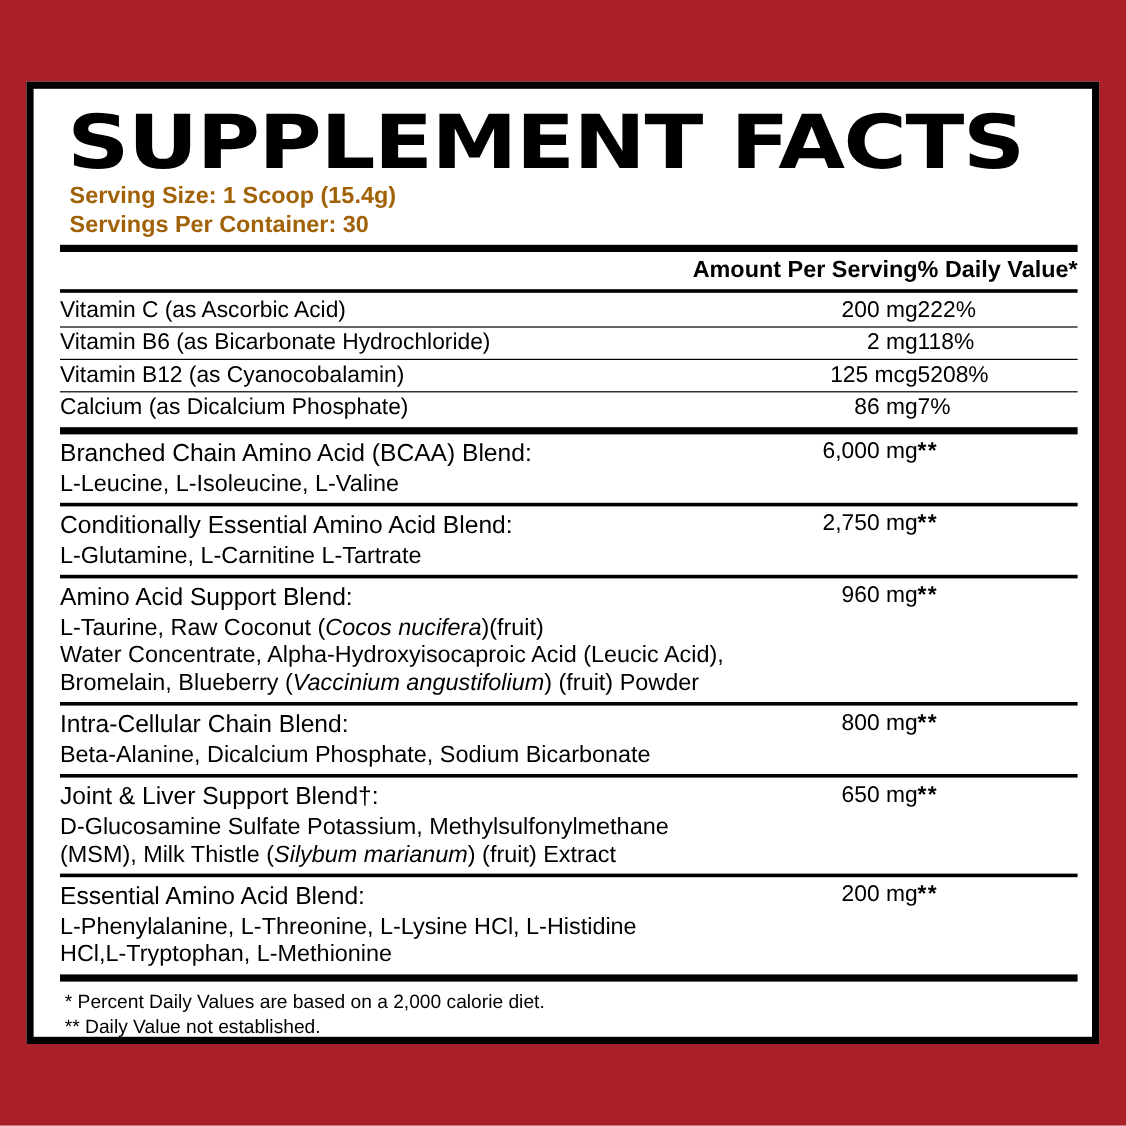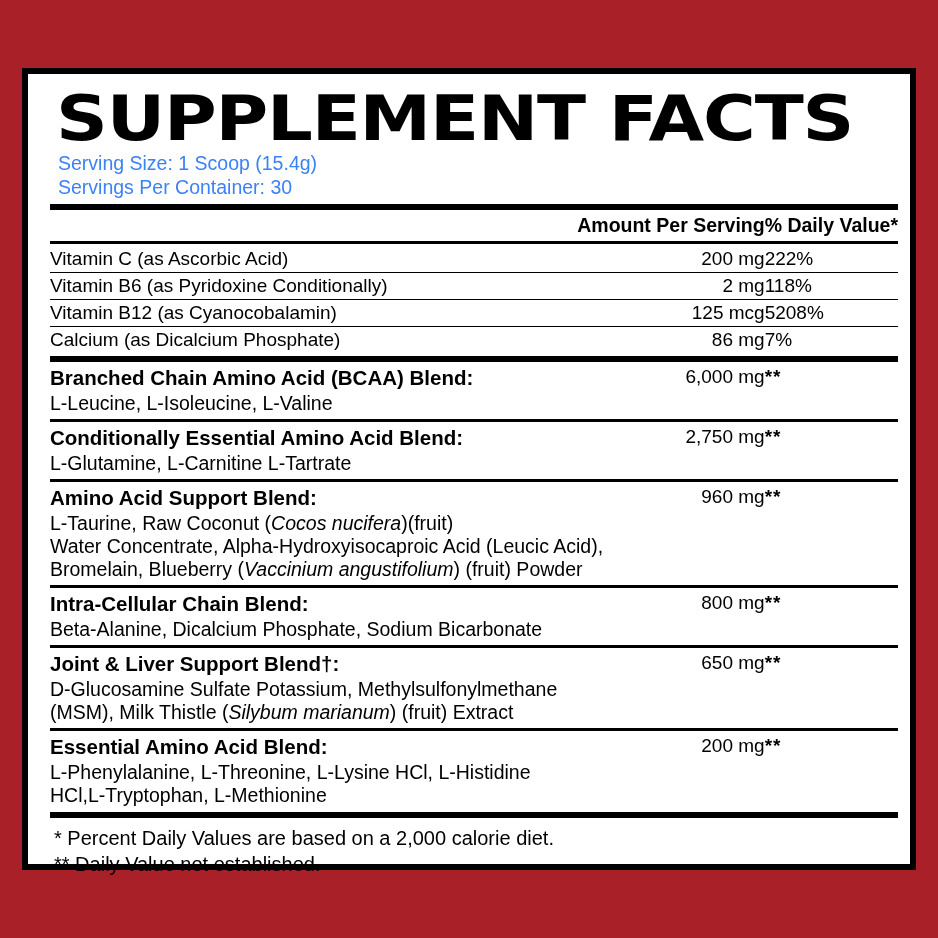--- a/index.html
+++ b/index.html
@@ -37,21 +37,22 @@
     transform: scaleX(1.16);
     transform-origin: left center;
     white-space: nowrap;
     margin: 6px 0 2px 6px;
     color: #000;
   }
   .serving {
     font-size: 19.5px;
     line-height: 1.22;
     margin-left: 8px;
-    color: #3b82f6;
+    color: #a16207;
+    font-weight: bold;
   }
   table.facts {
     width: 100%;
     border-collapse: collapse;
     font-size: 19px;
     color: #000;
   }
   table.facts td {
     vertical-align: top;
     padding: 1px 0;
@@ -59,21 +60,21 @@
   .col-name { text-align: left; }
   .col-amt  { text-align: right; width: 150px; white-space: nowrap; padding-right: 4px; }
   .col-dv   { text-align: left; width: 128px; white-space: nowrap; }
   .hdr {
     font-weight: bold;
     font-size: 19.5px;
   }
   .hdr .col-amt { text-align: center; }
   .hdr .col-dv { text-align: left; }
   .blend-name {
-    font-weight: bold;
+    font-weight: normal;
     font-size: 20.5px;
   }
   .blend-sub {
     font-size: 19.5px;
     padding-left: 26px;
     line-height: 1.18;
   }
   .sub-line { display: block; }
   .nutrient-row td { padding: 2px 0 3px 0; }
   .nutrient-name { padding-left: 8px; }
@@ -89,21 +90,21 @@
     border-top: 6px solid #000;
     margin: 3px 0 2px 0;
   }
   .sep-med td { padding: 0; }
   .sep-med hr {
     border: none;
     border-top: 3px solid #000;
     margin: 2px 0 2px 0;
   }
   .footnotes {
-    font-size: 20px;
+    font-size: 16px;
     line-height: 1.32;
     margin-top: 4px;
     margin-left: 4px;
     color: #000;
   }
   .dv-stars { font-weight: bold; letter-spacing: 1px; }
   i { font-style: italic; }
 </style>
 </head>
 <body>
@@ -142,21 +143,21 @@
           <td class="col-amt">200 mg</td>
           <td class="col-dv">222%</td>
         </tr>
         <tr class="sep-thin">
             <td colspan="3">
               <hr>
             </td>
           </tr>
 
         <tr class="nutrient-row">
-          <td class="col-name nutrient-name">Vitamin B6 (as Pyridoxine Conditionally)</td>
+          <td class="col-name nutrient-name">Vitamin B6 (as Bicarbonate Hydrochloride)</td>
           <td class="col-amt">2 mg</td>
           <td class="col-dv">118%</td>
         </tr>
         <tr class="sep-thin">
             <td colspan="3">
               <hr>
             </td>
           </tr>
 
         <tr class="nutrient-row">

